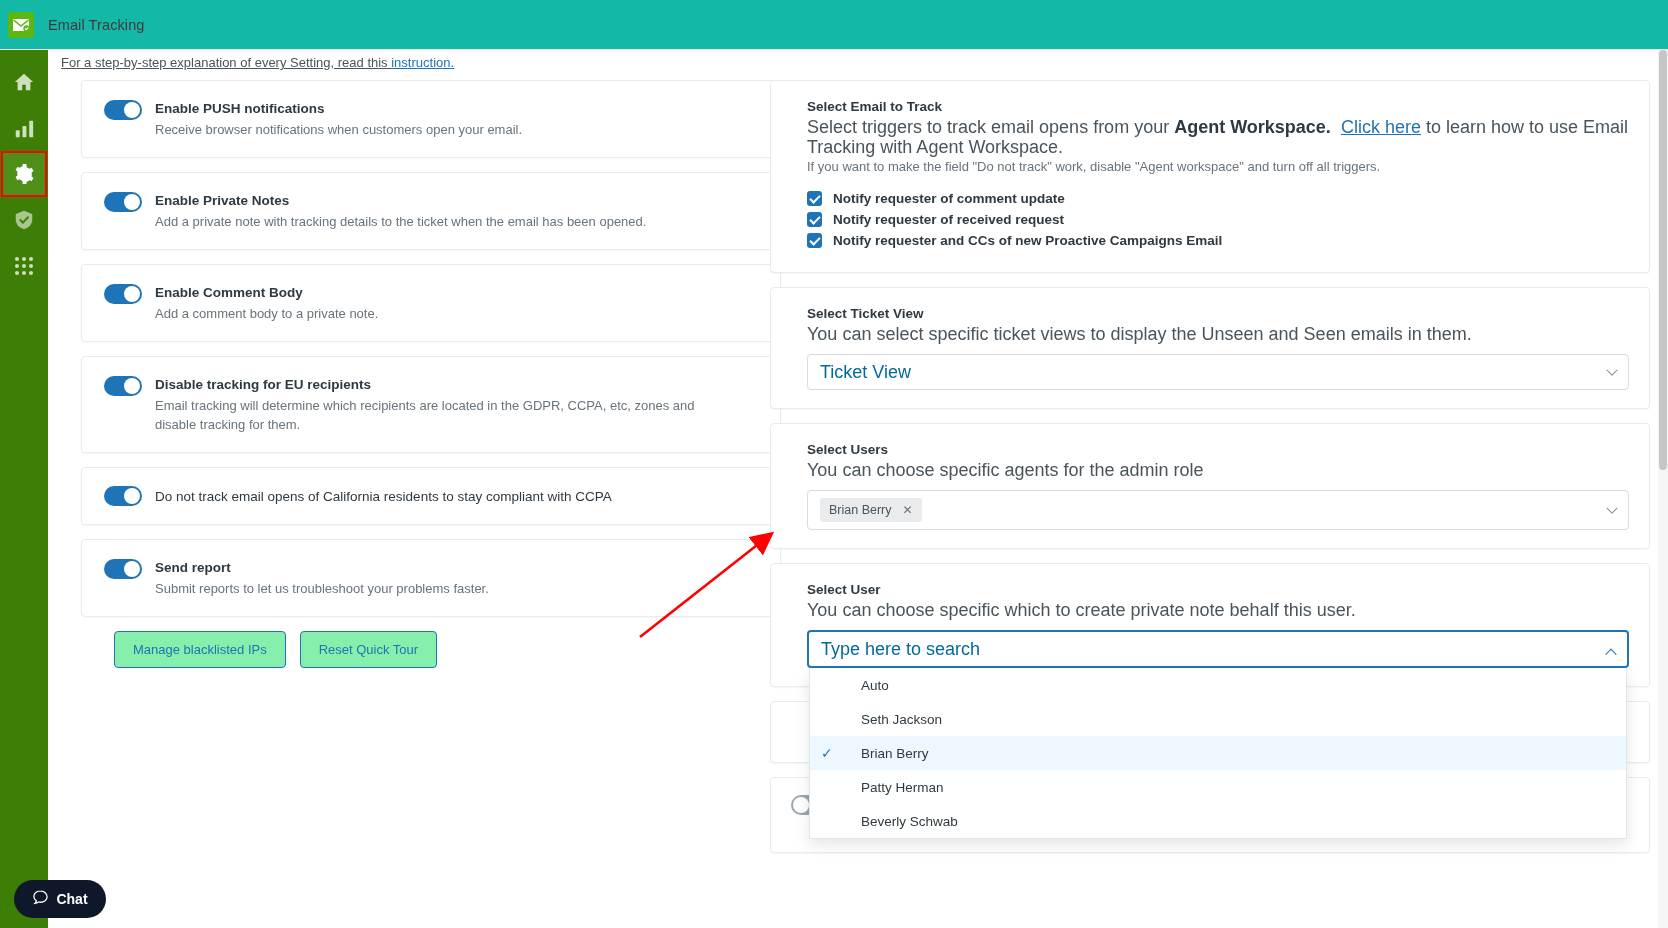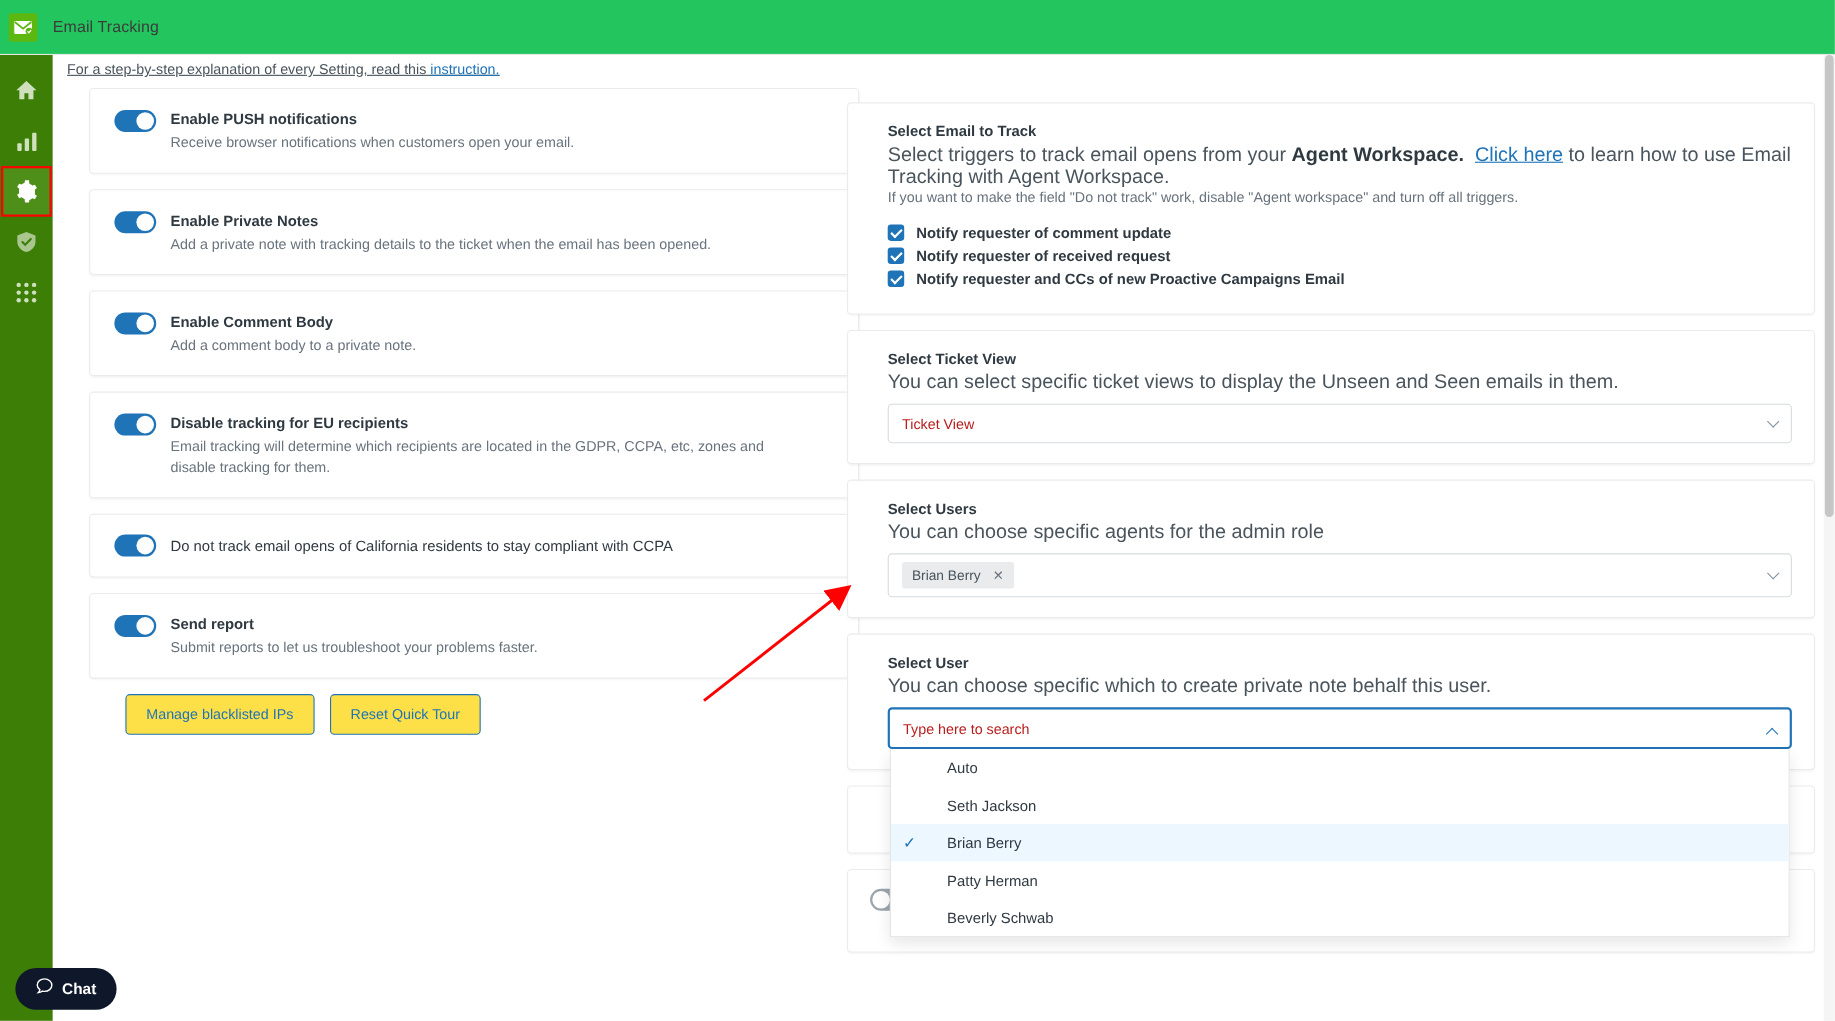--- a/index.html
+++ b/index.html
@@ -11,21 +11,21 @@
     background: #ffffff;
     color: #2f3941;
   }
 
   
   .titlebar {
     position: absolute;
     top: 0; left: 0;
     width: 1668px;
     height: 50px;
-    background: #22c55e;
+    background: #14b8a6;
     border-bottom: 1px solid #e6e6e6;
     display: flex;
     align-items: center;
     padding-left: 8px;
   }
   .app-icon {
     width: 26px; height: 26px;
     background: #5cb811;
     border-radius: 3px;
     display: flex; align-items: center; justify-content: center;
@@ -91,21 +91,21 @@
   }
 
   
   .col-left {
     position: absolute;
     left: 33px; top: 0;
     width: 700px;
   }
   .col-right {
     position: absolute;
-    left: 722px; top: 13px;
+    left: 722px; top: 0;
     width: 880px;
   }
 
   .card {
     background: #ffffff;
     border: 1px solid #e9ebed;
     border-radius: 4px;
     box-shadow: 0 1px 2px rgba(0,0,0,0.04);
     margin-bottom: 14px;
     padding: 18px 22px;
@@ -151,21 +151,21 @@
   }
   .toggle-row.single { align-items: center; }
   .toggle-row.single .toggle { margin-top: 0; }
   .toggle-row.single .toggle-title { font-weight: normal; }
 
   
   .btn-row { display: flex; gap: 14px; margin-left: 33px; margin-top: 2px; }
   .btn {
     border: 1px solid #1f73b7;
     color: #1f73b7;
-    background: #fde047;
+    background: #86efac;
     border-radius: 4px;
     font-size: 13px;
     padding: 10px 18px;
     cursor: pointer;
     font-family: "Liberation Sans", sans-serif;
     white-space: nowrap;
   }
 
   
   .sec-title {
@@ -222,21 +222,21 @@
     border: 1px solid #d8dcde;
     border-radius: 4px;
     display: flex;
     align-items: center;
     padding: 0 12px;
     position: relative;
     cursor: pointer;
     background: #ffffff;
   }
   .select.tall { height: 40px; }
-  .select .ph { font-size: 13px; color: #b91c1c; }
+  .select .ph { font-size: 18px; color: #0369a1; }
   .chev {
     position: absolute;
     right: 12px; top: 50%;
     margin-top: -3px;
     width: 8px; height: 8px;
     border: solid #87929d;
     border-width: 0 1.6px 1.6px 0;
     transform: rotate(45deg) translate(-2px,-2px);
   }
   .chev.up { transform: rotate(-135deg) translate(-3px,-3px); border-color: #1f73b7; }

